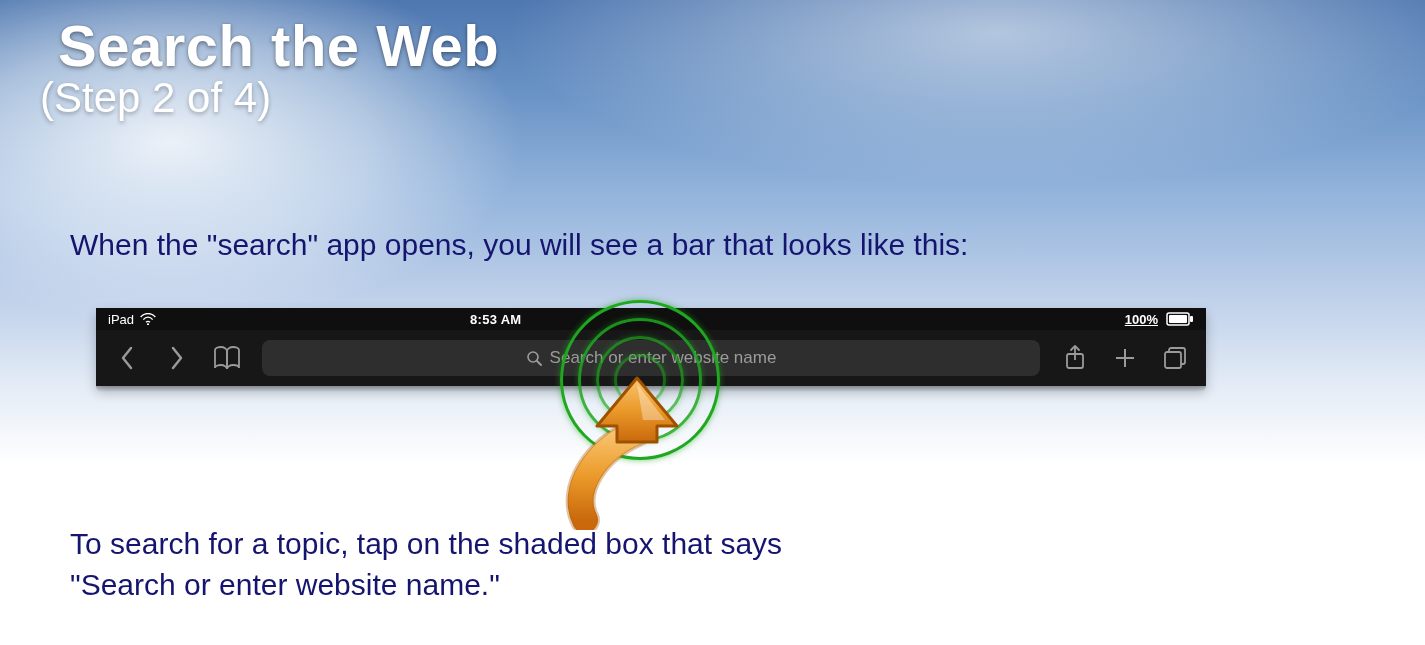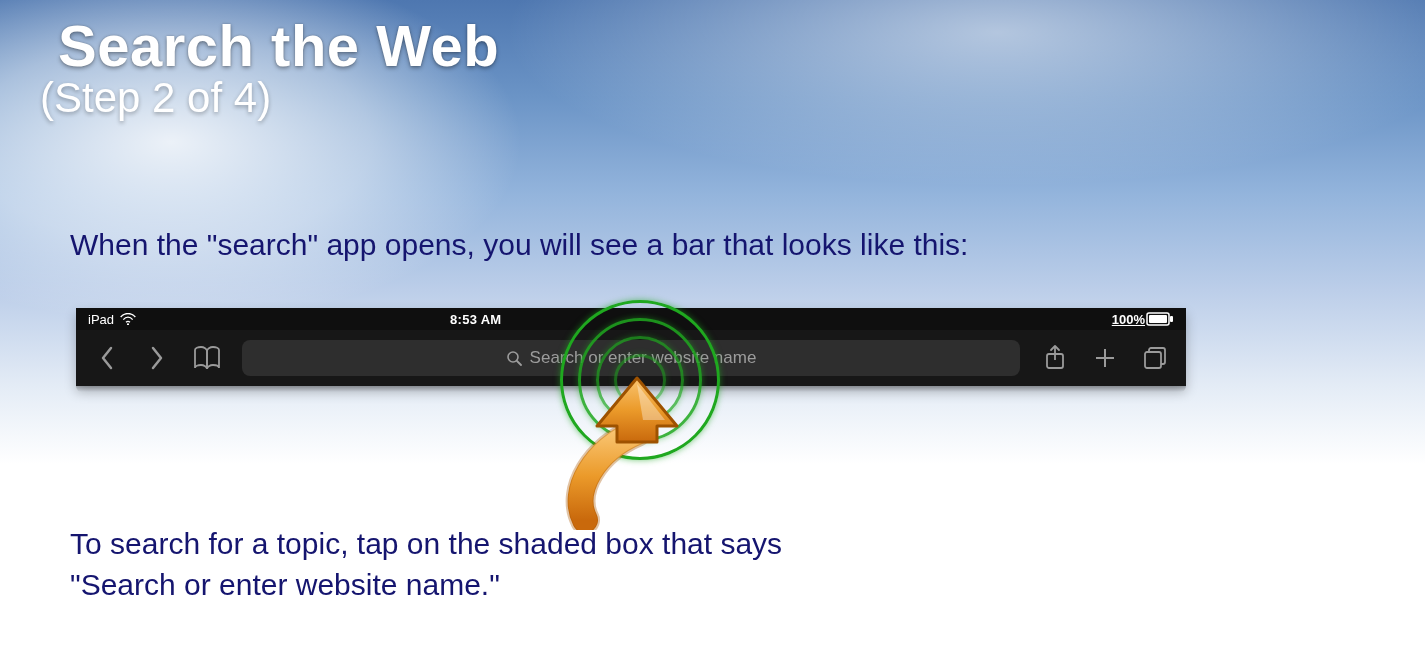--- a/index.html
+++ b/index.html
@@ -54,21 +54,21 @@
     font-size: 30px;
     color: #15156f;
     line-height: 1.35;
   }
   .intro { top: 225px; }
   .instr { top: 524px; }
 
   
   .bar-wrap {
     position: absolute;
-    left: 76px;
+    left: 96px;
     top: 308px;
     width: 1110px;
     border-radius: 4px;
     box-shadow: 0 6px 12px rgba(0,0,0,0.25);
     overflow: visible;
     background: #111;
   }
   .bar-shadow {
     position:absolute; left:0; right:0; bottom:-6px; height:6px;
     background: linear-gradient(to bottom, rgba(0,0,0,0.25), rgba(0,0,0,0));
@@ -78,21 +78,21 @@
     height: 22px;
     display: flex;
     align-items: center;
     padding: 0 12px;
     font-size: 13px;
     color: #fff;
     background:#0f0f0f;
   }
   .status-left { display:flex; align-items:center; gap:6px; flex:1; }
   .status-center { flex:1; text-align:left; font-weight:600; letter-spacing:0.3px;}
-  .status-right { flex:1; display:flex; justify-content:flex-end; align-items:center; gap:1px; font-weight:600;text-decoration:underline;}
+  .status-right { flex:1; display:flex; justify-content:flex-end; align-items:center; gap:8px; font-weight:600;text-decoration:underline;}
   .wifi-icon svg, .battery-icon svg { display:block; }
 
   .toolbar-row {
     height: 56px;
     display:flex;
     align-items:center;
     padding: 0 10px;
     gap: 8px;
     background:#171717;
     justify-content:center;

